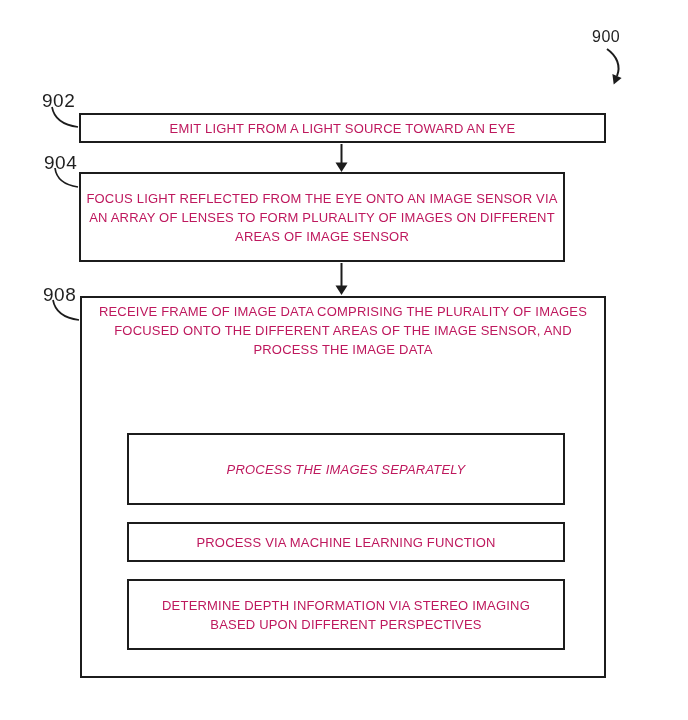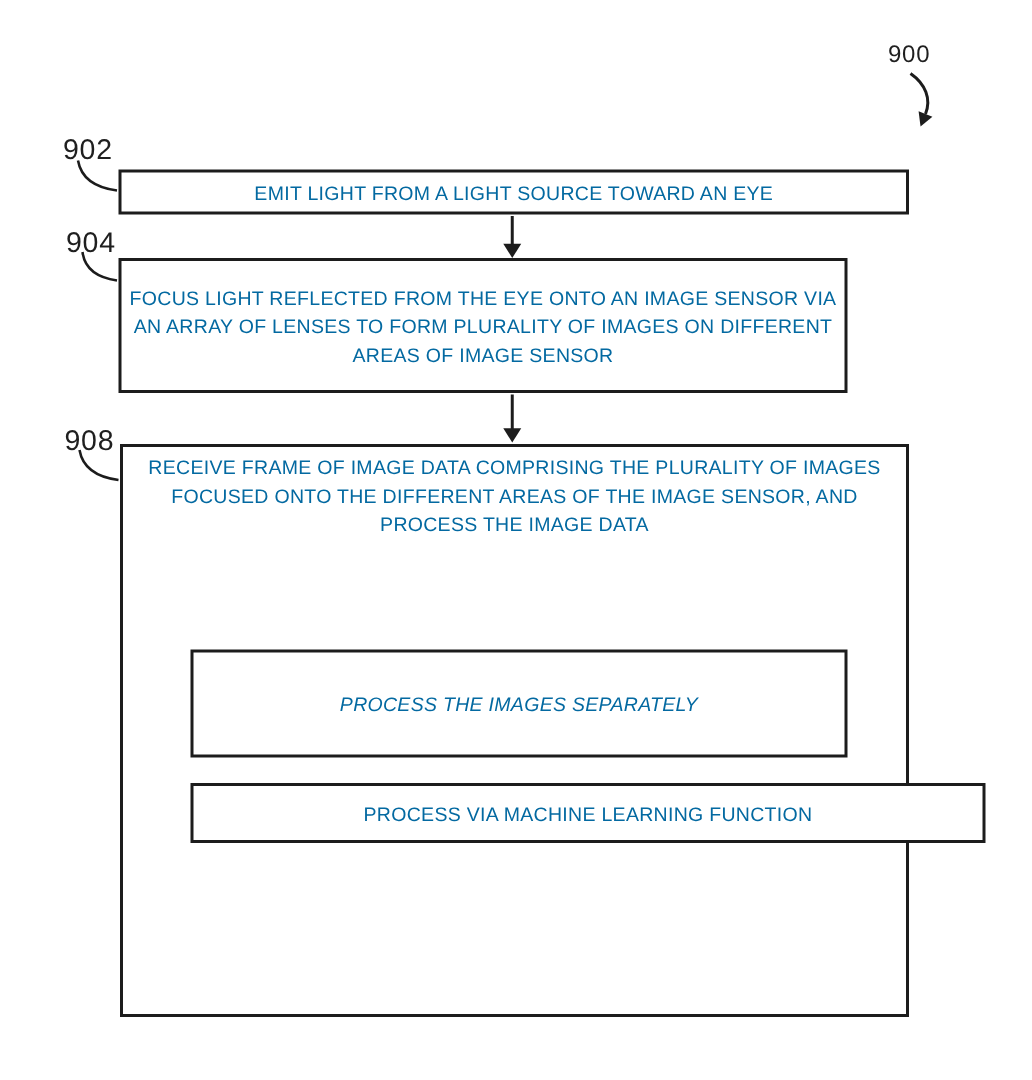--- a/index.html
+++ b/index.html
@@ -29,39 +29,39 @@
     box-sizing: border-box;
     display: flex;
     align-items: center;
     justify-content: center;
     text-align: center;
   }
   .flowbox .boxtext {
     font-size: 13px;
     line-height: 19px;
     letter-spacing: 0.2px;
-    color: #0369a1;
+    color: #be185d;
   }
   .flowbox.header-align {
     align-items: flex-start;
     padding-top: 4px;
   }
   .ref-num {
     position: absolute;
     font-size: 19px;
     letter-spacing: 0.5px;
     color: #1f1f1f;
   }
   
   .box-902 { left: 79px;  top: 113px; width: 527px; height: 30px; }
   .box-904 { left: 79px;  top: 172px; width: 486px; height: 90px; }
   .box-908 { left: 80px;  top: 296px; width: 526px; height: 382px; }
   .box-910 { left: 127px; top: 373px; width: 438px; height: 43px; }
   .box-912 { left: 127px; top: 433px; width: 438px; height: 72px; font-style: italic; }
-  .box-914 { left: 127px; top: 522px; width: 530px; height: 40px; align-items: center; }
+  .box-914 { left: 127px; top: 522px; width: 438px; height: 40px; align-items: center; }
   .box-916 { left: 127px; top: 579px; width: 438px; height: 71px; }
 
   .text-902 { max-width: 515px; }
   .text-904 { max-width: 512px; }
   .text-908 { max-width: 512px; margin: 0 auto; }
   .text-910 { max-width: 412px; }
   .text-912 { max-width: 420px; }
   .text-914 { max-width: 420px; }
   .text-916 { max-width: 400px; }
 
@@ -128,14 +128,17 @@
 
 
   <div class="flowbox box-912">
     <div class="boxtext text-912">PROCESS THE IMAGES SEPARATELY</div>
   </div>
 
   <div class="flowbox box-914">
     <div class="boxtext text-914">PROCESS VIA MACHINE LEARNING FUNCTION</div>
   </div>
 
+  <div class="flowbox box-916">
+    <div class="boxtext text-916">DETERMINE DEPTH INFORMATION VIA STEREO IMAGING BASED UPON DIFFERENT PERSPECTIVES</div>
+  </div>
 
 </div>
 
 </body></html>

